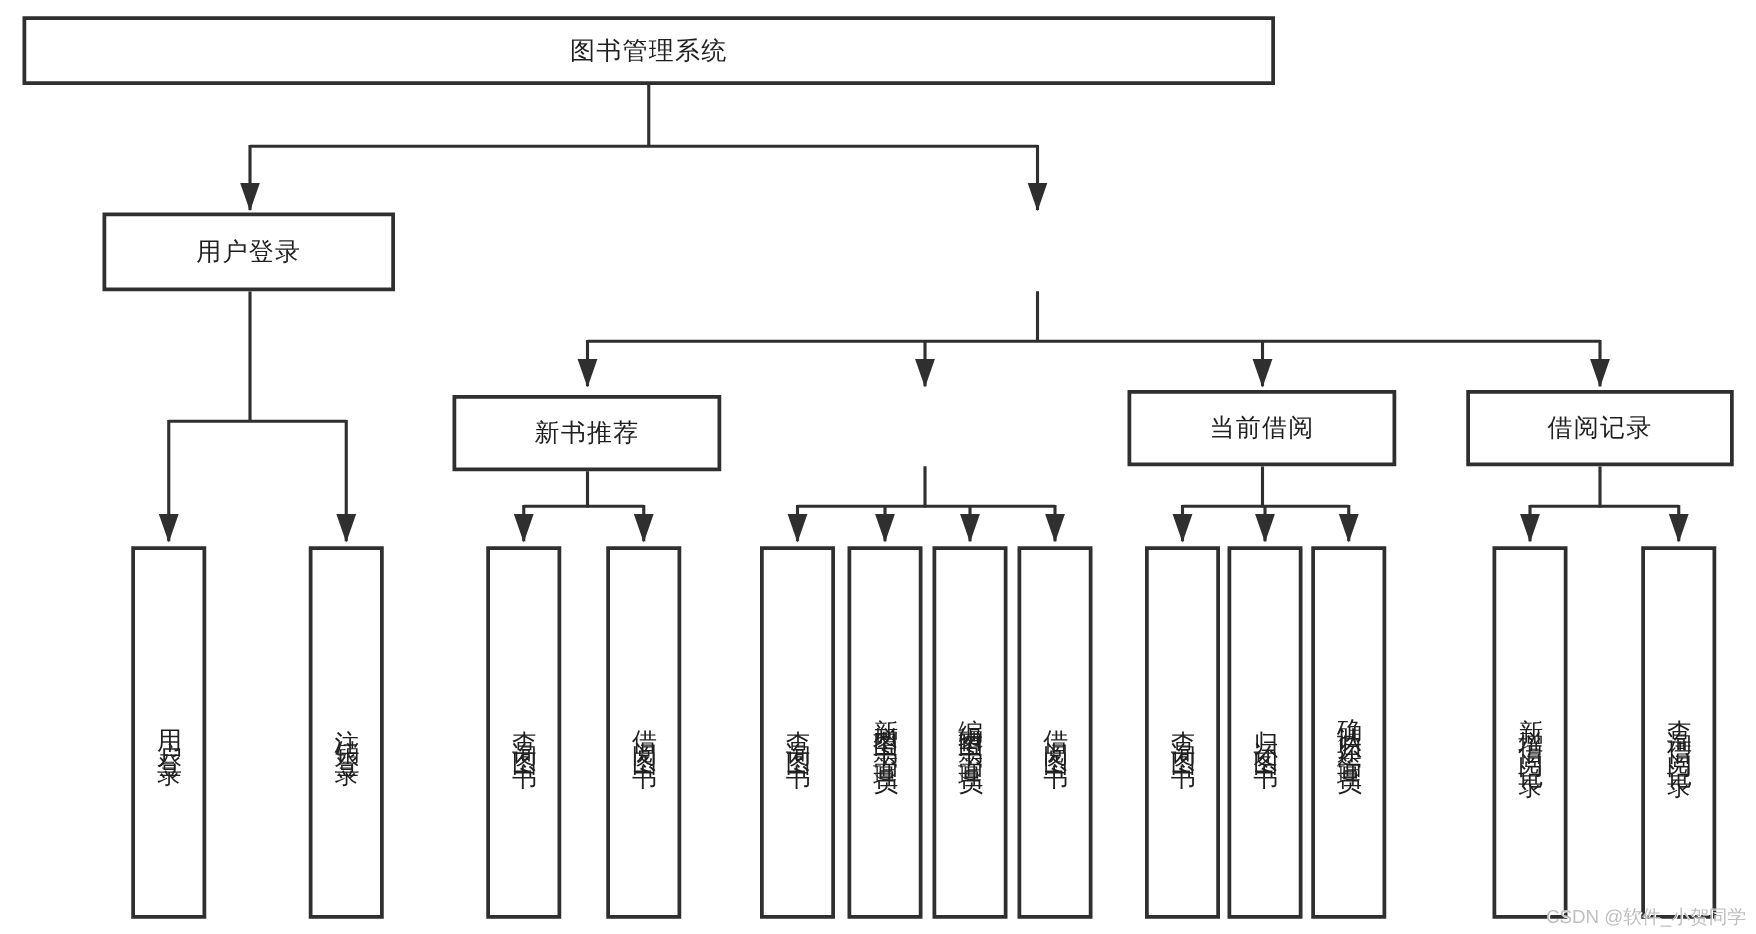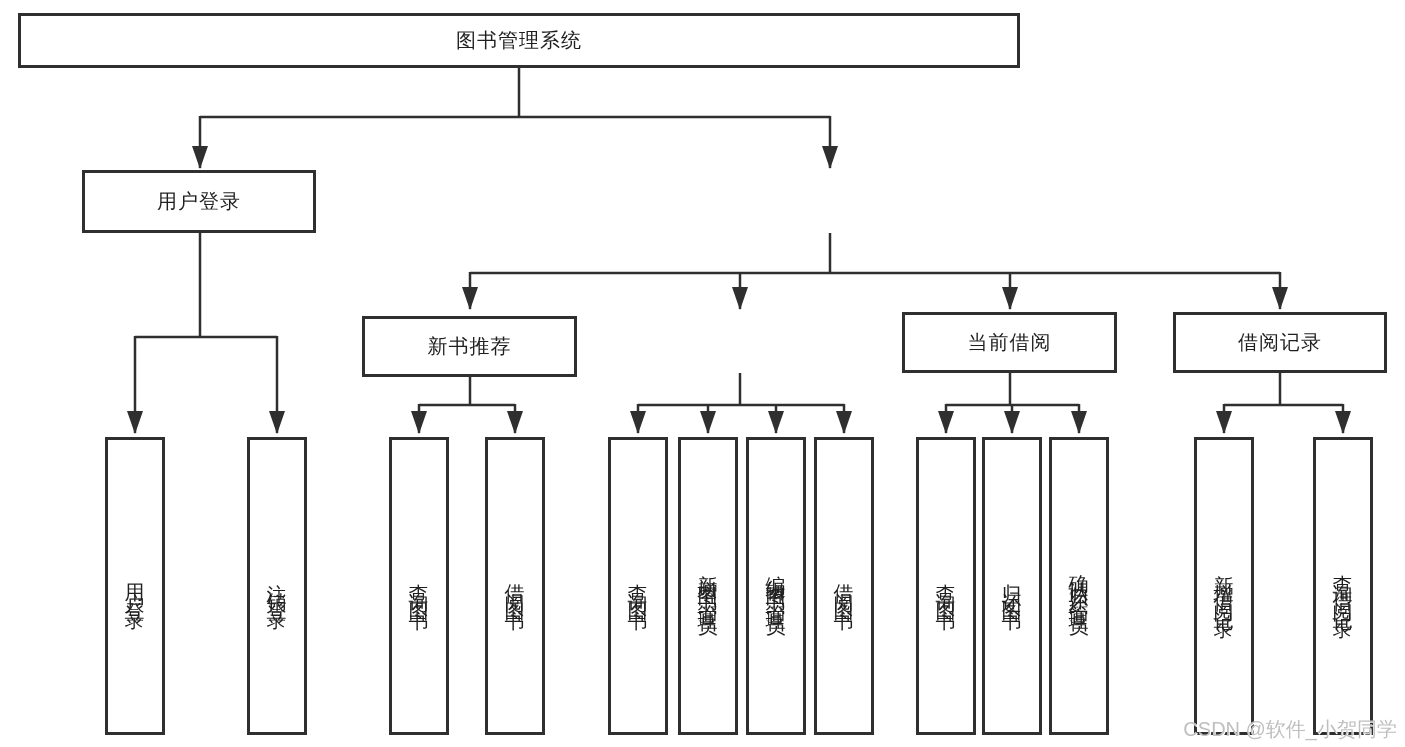--- a/index.html
+++ b/index.html
@@ -33,21 +33,21 @@
     font-size:20px;
     line-height:1;
     letter-spacing:9px;
     white-space:nowrap;
   }
   .watermark{
     position:absolute;
     right:8px;
     bottom:4px;
     z-index:3;
-    font-size:20px;
+    font-size:15px;
     color:#bfbfbf;
     text-shadow:1px 1px 0 #ffffff;
     white-space:nowrap;
   }
 </style>
 </head>
 <body>
 
 <div class="canvas">
 

